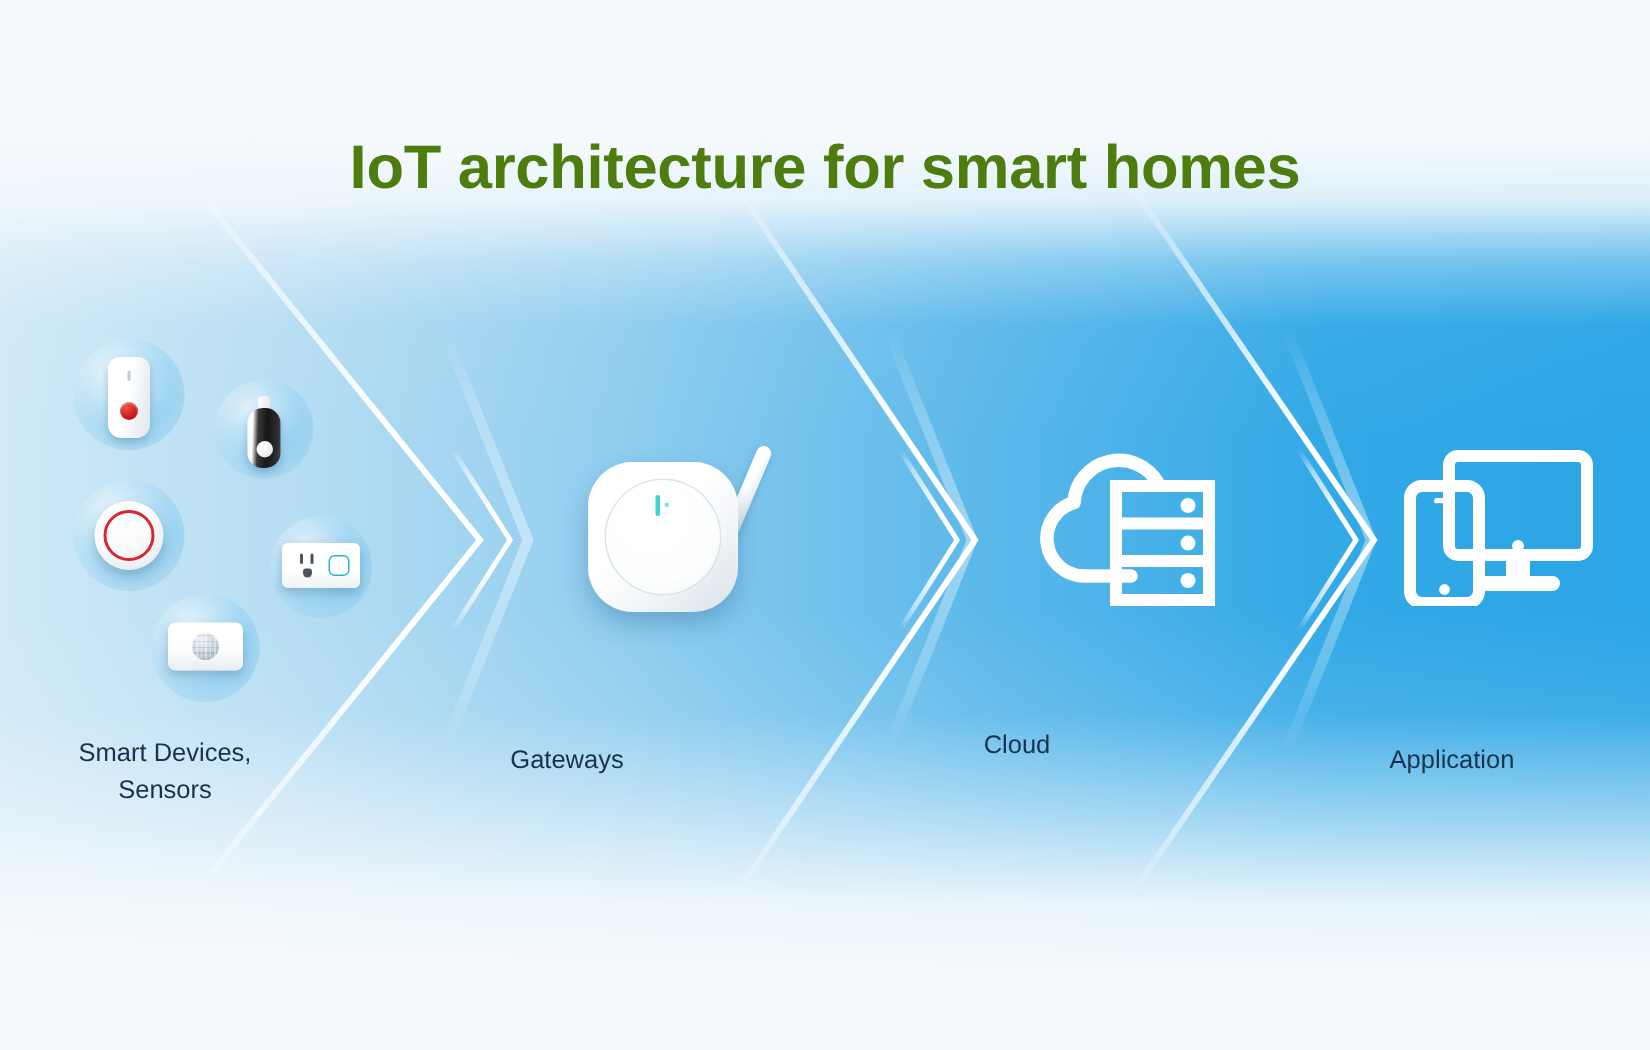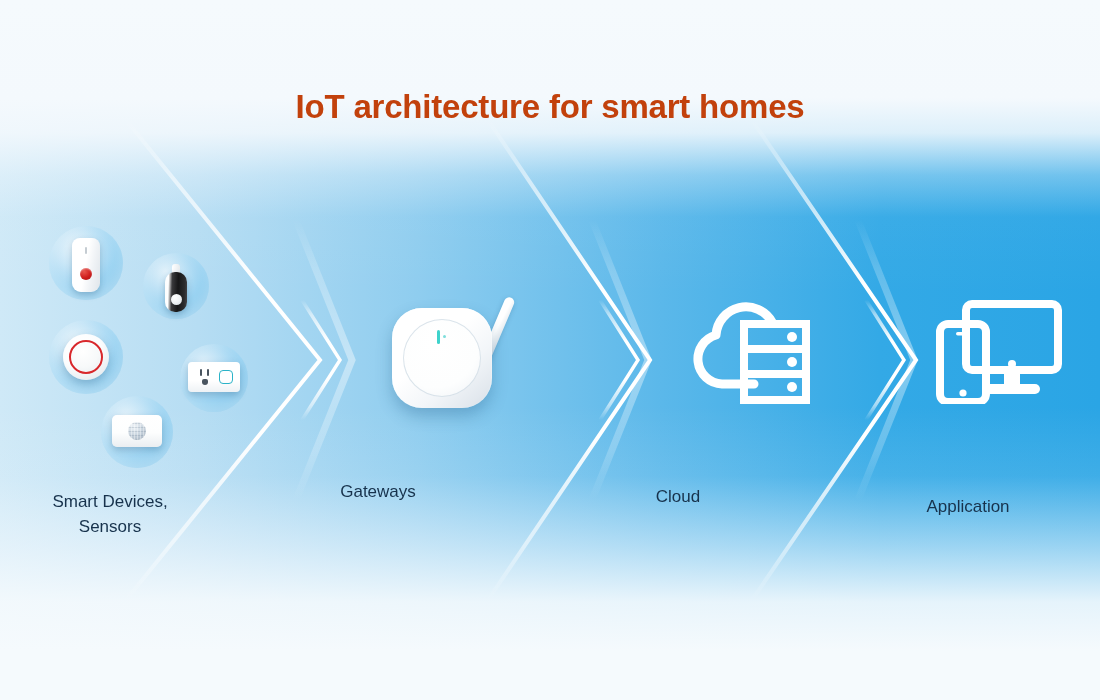--- a/index.html
+++ b/index.html
@@ -58,38 +58,38 @@
     pointer-events: none;
   }
 
   
   .title {
     position: absolute;
     top: 88px;
     left: 0;
     width: 1100px;
     text-align: center;
-    font-size: 33px;
+    font-size: 41px;
     font-weight: bold;
-    color: #c2410c;
+    color: #4d7c0f;
     letter-spacing: -0.2px;
     white-space: nowrap;
   }
 
   
   .stage-label {
     position: absolute;
     text-align: center;
     font-size: 17px;
     color: #17324c;
     line-height: 1.45;
     white-space: pre-line;
   }
   #label-devices { left: 10px;  top: 490px; width: 200px; }
-  #label-gateway { left: 288px; top: 480px; width: 180px; }
+  #label-gateway { left: 288px; top: 495px; width: 180px; }
   #label-cloud   { left: 588px; top: 485px; width: 180px; }
   #label-app     { left: 878px; top: 495px; width: 180px; }
 
   
   .bubble {
     position: absolute;
     border-radius: 50%;
     background:
       radial-gradient(circle at 34% 28%,
         rgba(255,255,255,0.55) 0%,

